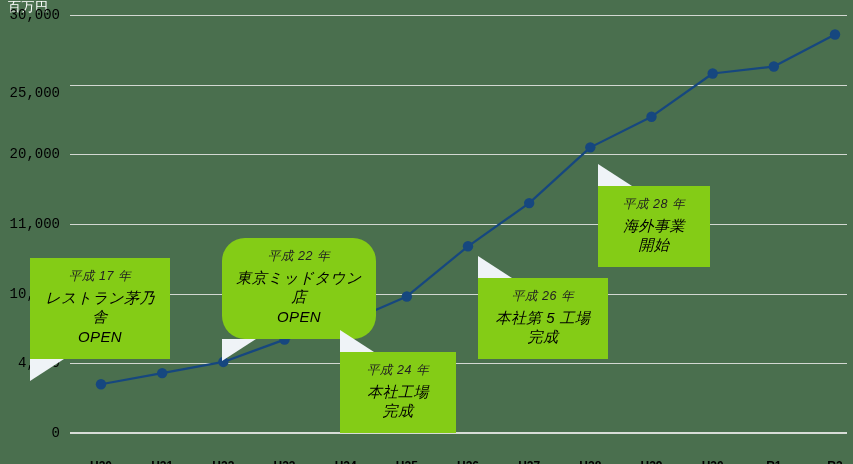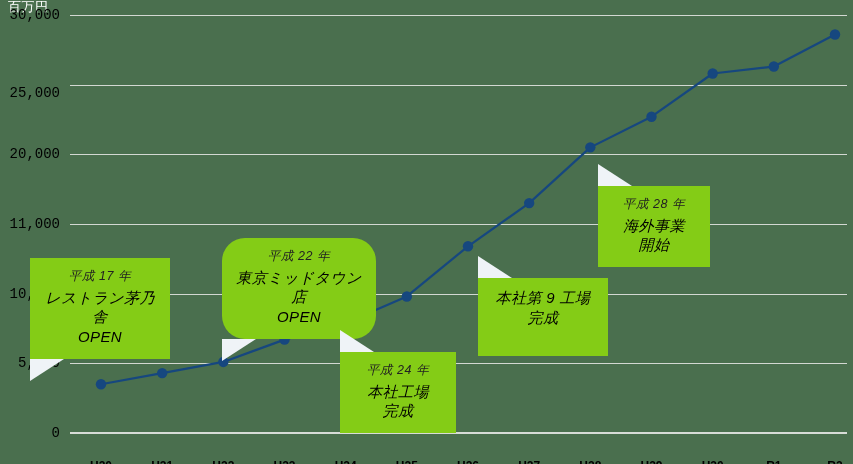--- a/index.html
+++ b/index.html
@@ -134,21 +134,21 @@
         <div class="gridline axis-base" style="top: 417px;"></div>
         <div class="gridline" style="top: 348.333px;"></div>
         <div class="gridline" style="top: 278.667px;"></div>
         <div class="gridline" style="top: 209px;"></div>
         <div class="gridline" style="top: 139.333px;"></div>
         <div class="gridline" style="top: 69.6667px;"></div>
         <div class="gridline" style="top: 0px;"></div>
       </div>
     <div id="yticks">
         <div class="ytick" style="top: 418px;">0</div>
-        <div class="ytick" style="top: 348.333px;">5,000</div>
+        <div class="ytick" style="top: 348.333px;">4,000</div>
         <div class="ytick" style="top: 278.667px;">10,000</div>
         <div class="ytick" style="top: 209px;">11,000</div>
         <div class="ytick" style="top: 139.333px;">20,000</div>
         <div class="ytick" style="top: 69.6667px; margin-top: 8px;">25,000</div>
         <div class="ytick" style="top: 0px;">30,000</div>
       </div>
     <div id="xticks">
         <div class="xtick" style="left: 31px;">H20</div>
         <div class="xtick" style="left: 92.1667px;">H21</div>
         <div class="xtick" style="left: 153.333px;">H22</div>
@@ -195,21 +195,22 @@
 OPEN</div>
         <span class="tail bl"></span>
       </div>
       <div class="callout" style="left: 340px; top: 352px; width: 116px; min-height: 78px;">
         <div class="c-year">平成 24 年</div>
         <div class="c-body">本社工場
 完成</div>
         <span class="tail tl"></span>
       </div>
       <div class="callout" style="left: 478px; top: 278px; width: 130px; min-height: 78px;">
-        <div class="c-body">本社第 9 工場
+        <div class="c-year">平成 26 年</div>
+        <div class="c-body">本社第 5 工場
 完成</div>
         <span class="tail tl"></span>
       </div>
       <div class="callout" style="left: 598px; top: 186px; width: 112px; min-height: 78px;">
         <div class="c-year">平成 28 年</div>
         <div class="c-body">海外事業
 開始</div>
         <span class="tail tl"></span>
       </div>
     </div>

